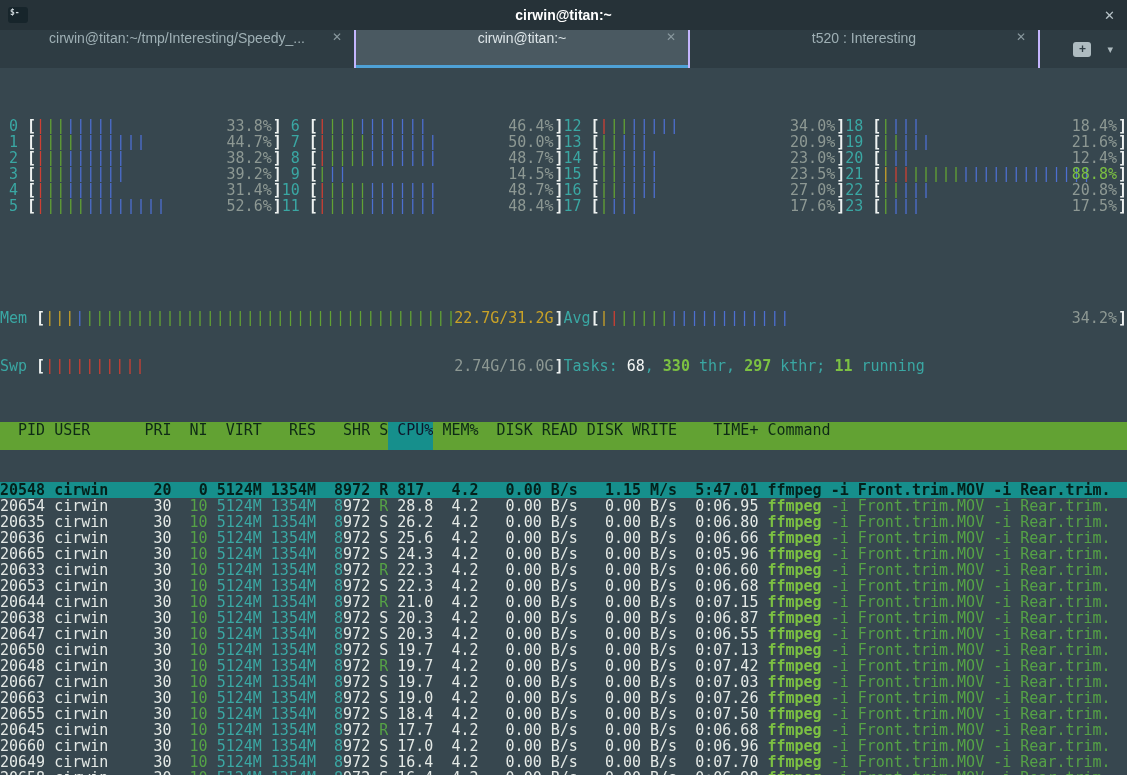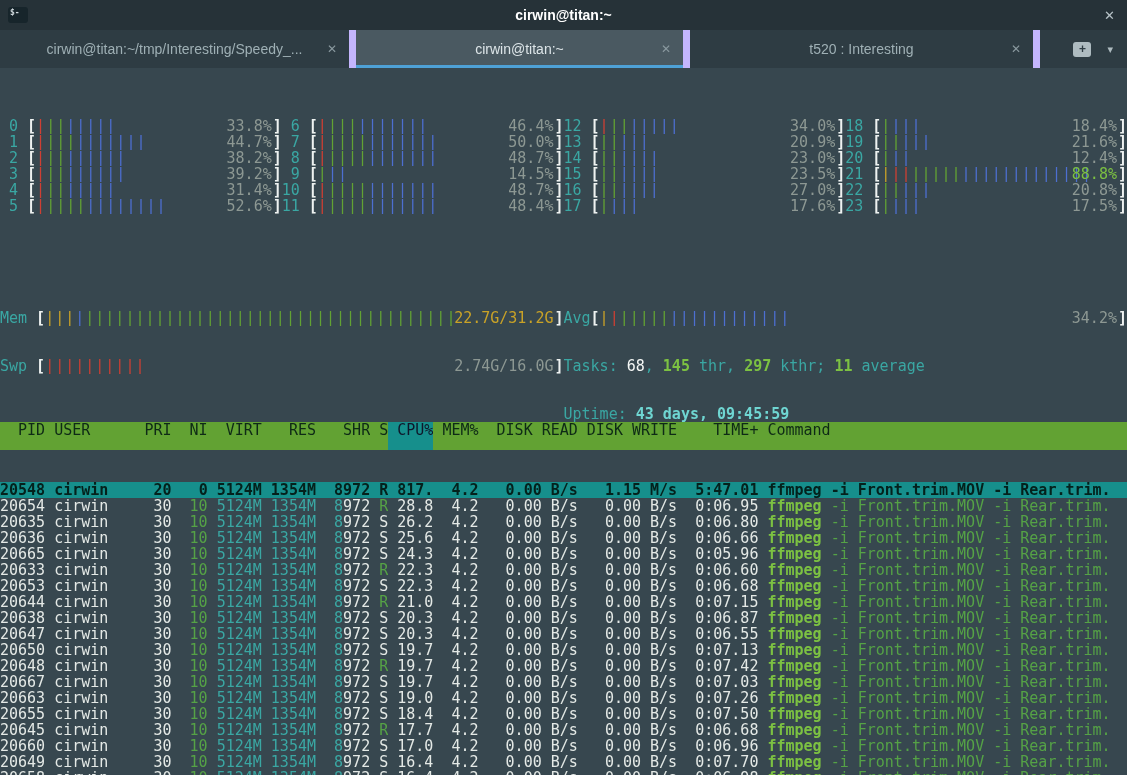--- a/index.html
+++ b/index.html
@@ -16,22 +16,22 @@
   
   .titlebar{height:30px;background:var(--titlebar);display:flex;align-items:center;position:relative}
   .appicon{width:20px;height:16px;background:#17252b;border-radius:3px;color:#cfd8dc;
     font-size:8px;font-weight:bold;display:flex;align-items:flex-start;justify-content:flex-start;
     padding:1px 2px;margin-left:8px;font-family:"DejaVu Sans Mono",monospace}
   .wtitle{position:absolute;left:0;right:0;text-align:center;color:#fff;font-weight:bold;font-size:14px}
   .wclose{position:absolute;right:12px;color:#b8c4c9;font-size:13px;cursor:default}
 
   
   .tabbar{height:38px;background:var(--tabbar);display:flex;align-items:stretch}
-  .tab{position:relative;display:flex;align-items:center;justify-content:center;
-    color:#9fb0b5;font-size:14px;border-right:7px solid #c4b5fd}
+  .tab{position:relative;display:flex;justify-content:center;
+    color:#9fb0b5;font-size:14px;border-right:2px solid #c4b5fd}
   .tab .tlabel{max-width:78%;overflow:hidden;white-space:nowrap;text-overflow:ellipsis}
   .tab .tclose{position:absolute;right:12px;font-size:12px;color:#8a999f}
   .tab.active{background:var(--tab-active);color:#dde5e8;box-shadow:inset 0 -3px 0 var(--underline)}
   .tabctrl{flex:1;display:flex;align-items:center;justify-content:flex-end;gap:16px;padding-right:14px}
   .newtab{width:18px;height:15px;background:#aebbc0;border-radius:3px;color:#2E3C43;font-weight:bold;
     font-size:12px;display:flex;align-items:center;justify-content:center;line-height:1}
   .caret{color:#aebbc0;font-size:11px}
 
   
   .term{font-family:"DejaVu Sans Mono",monospace;font-size:15px;line-height:16px;
@@ -112,22 +112,21 @@
           <span class="mlabel">Mem</span><span class="mbr">[</span><span class="mbar"><span class="tk tk-yellow">|</span><span class="tk tk-yellow">|</span><span class="tk tk-yellow">|</span><span class="tk tk-blue">|</span><span class="tk tk-green">|</span><span class="tk tk-green">|</span><span class="tk tk-green">|</span><span class="tk tk-green">|</span><span class="tk tk-green">|</span><span class="tk tk-green">|</span><span class="tk tk-green">|</span><span class="tk tk-green">|</span><span class="tk tk-green">|</span><span class="tk tk-green">|</span><span class="tk tk-green">|</span><span class="tk tk-green">|</span><span class="tk tk-green">|</span><span class="tk tk-green">|</span><span class="tk tk-green">|</span><span class="tk tk-green">|</span><span class="tk tk-green">|</span><span class="tk tk-green">|</span><span class="tk tk-green">|</span><span class="tk tk-green">|</span><span class="tk tk-green">|</span><span class="tk tk-green">|</span><span class="tk tk-green">|</span><span class="tk tk-green">|</span><span class="tk tk-green">|</span><span class="tk tk-green">|</span><span class="tk tk-green">|</span><span class="tk tk-green">|</span><span class="tk tk-green">|</span><span class="tk tk-green">|</span><span class="tk tk-green">|</span><span class="tk tk-green">|</span><span class="tk tk-green">|</span><span class="tk tk-green">|</span><span class="tk tk-green">|</span><span class="tk tk-green">|</span><span class="tk tk-green">|</span><span class="mval mem">22.7G/31.2G</span></span><span class="mbr r">]</span>
         </div>
         <div class="meter">
           <span class="mlabel">Swp</span><span class="mbr">[</span><span class="mbar"><span class="tk tk-red">|</span><span class="tk tk-red">|</span><span class="tk tk-red">|</span><span class="tk tk-red">|</span><span class="tk tk-red">|</span><span class="tk tk-red">|</span><span class="tk tk-red">|</span><span class="tk tk-red">|</span><span class="tk tk-red">|</span><span class="tk tk-red">|</span><span class="mval">2.74G/16.0G</span></span><span class="mbr r">]</span>
         </div>
       </div>
       <div class="mid-right">
         <div class="meter">
           <span class="mlabel">Avg</span><span class="mbr" style="padding-left:0">[</span><span class="mbar"><span class="tk tk-yellow">|</span><span class="tk tk-red">|</span><span class="tk tk-green">|</span><span class="tk tk-green">|</span><span class="tk tk-green">|</span><span class="tk tk-green">|</span><span class="tk tk-green">|</span><span class="tk tk-blue">|</span><span class="tk tk-blue">|</span><span class="tk tk-blue">|</span><span class="tk tk-blue">|</span><span class="tk tk-blue">|</span><span class="tk tk-blue">|</span><span class="tk tk-blue">|</span><span class="tk tk-blue">|</span><span class="tk tk-blue">|</span><span class="tk tk-blue">|</span><span class="tk tk-blue">|</span><span class="tk tk-blue">|</span><span class="mval">34.2%</span></span><span class="mbr r">]</span>
         </div>
-        <div class="statline"><span class="seg-teal">Tasks: </span><span class="seg-wb">68</span><span class="seg-teal">, </span><span class="seg-gb">145</span><span class="seg-teal"> thr, </span><span class="seg-gb">297</span><span class="seg-teal"> kthr; </span><span class="seg-gb">11</span><span class="seg-teal"> average</span></div>
-        <div class="statline"><span class="seg-teal">Uptime: </span><span class="seg-cyb">43 days, 09:45:59</span></div>
+        <div class="statline"><span class="seg-teal">Tasks: </span><span class="seg-wb">68</span><span class="seg-teal">, </span><span class="seg-gb">330</span><span class="seg-teal"> thr, </span><span class="seg-gb">297</span><span class="seg-teal"> kthr; </span><span class="seg-gb">11</span><span class="seg-teal"> running</span></div>
       </div>
     </div>
 
     <div class="ptable">
       <div class="hrow" id="hrow"><span class="cell hcell c-pid">PID</span><span class="cell hcell c-user L">USER</span><span class="cell hcell c-pri">PRI</span><span class="cell hcell c-ni">NI</span><span class="cell hcell c-virt">VIRT</span><span class="cell hcell c-res">RES</span><span class="cell hcell c-shr">SHR</span><span class="cell hcell c-s L">S</span><span class="cell hcell c-cpu sortcol">CPU%</span><span class="cell hcell c-mem">MEM%</span><span class="cell hcell c-dread">DISK READ</span><span class="cell hcell c-dwrite">DISK WRITE</span><span class="cell hcell c-time">TIME+</span><span class="cell hcell c-cmd L">Command</span></div>
       <div id="rows"><div class="prow sel"><span class="cell c-pid"><span class="t-w">20548</span></span><span class="cell c-user L"><span class="t-w">cirwin</span></span><span class="cell c-pri"><span class="t-w">20</span></span><span class="cell c-ni"><span class="t-green">0</span></span><span class="cell c-virt"><span class="t-teal">5124M</span></span><span class="cell c-res"><span class="t-teal">1354M</span></span><span class="cell c-shr"><span class="shr">8972</span></span><span class="cell c-s L"><span class="t-green">R</span></span><span class="cell c-cpu"><span class="t-w">817.</span></span><span class="cell c-mem"><span class="t-w">4.2</span></span><span class="cell c-dread"><span class="t-w">0.00 B/s</span></span><span class="cell c-dwrite"><span class="t-w">1.15 M/s</span></span><span class="cell c-time"><span class="t-w">5:47.01</span></span><span class="cell c-cmd L"><span class="cmdbin">ffmpeg</span><span class="cmdargs"> -i Front.trim.MOV -i Rear.trim.</span></span></div><div class="prow"><span class="cell c-pid"><span class="t-w">20654</span></span><span class="cell c-user L"><span class="t-w">cirwin</span></span><span class="cell c-pri"><span class="t-w">30</span></span><span class="cell c-ni"><span class="t-green">10</span></span><span class="cell c-virt"><span class="t-teal">5124M</span></span><span class="cell c-res"><span class="t-teal">1354M</span></span><span class="cell c-shr"><span class="t-teal">8</span><span class="t-w">972</span></span><span class="cell c-s L"><span class="t-green">R</span></span><span class="cell c-cpu"><span class="t-w">28.8</span></span><span class="cell c-mem"><span class="t-w">4.2</span></span><span class="cell c-dread"><span class="t-w">0.00 B/s</span></span><span class="cell c-dwrite"><span class="t-w">0.00 B/s</span></span><span class="cell c-time"><span class="t-w">0:06.95</span></span><span class="cell c-cmd L"><span class="cmdbin">ffmpeg</span><span class="cmdargs"> -i Front.trim.MOV -i Rear.trim.</span></span></div><div class="prow"><span class="cell c-pid"><span class="t-w">20635</span></span><span class="cell c-user L"><span class="t-w">cirwin</span></span><span class="cell c-pri"><span class="t-w">30</span></span><span class="cell c-ni"><span class="t-green">10</span></span><span class="cell c-virt"><span class="t-teal">5124M</span></span><span class="cell c-res"><span class="t-teal">1354M</span></span><span class="cell c-shr"><span class="t-teal">8</span><span class="t-w">972</span></span><span class="cell c-s L"><span class="t-w">S</span></span><span class="cell c-cpu"><span class="t-w">26.2</span></span><span class="cell c-mem"><span class="t-w">4.2</span></span><span class="cell c-dread"><span class="t-w">0.00 B/s</span></span><span class="cell c-dwrite"><span class="t-w">0.00 B/s</span></span><span class="cell c-time"><span class="t-w">0:06.80</span></span><span class="cell c-cmd L"><span class="cmdbin">ffmpeg</span><span class="cmdargs"> -i Front.trim.MOV -i Rear.trim.</span></span></div><div class="prow"><span class="cell c-pid"><span class="t-w">20636</span></span><span class="cell c-user L"><span class="t-w">cirwin</span></span><span class="cell c-pri"><span class="t-w">30</span></span><span class="cell c-ni"><span class="t-green">10</span></span><span class="cell c-virt"><span class="t-teal">5124M</span></span><span class="cell c-res"><span class="t-teal">1354M</span></span><span class="cell c-shr"><span class="t-teal">8</span><span class="t-w">972</span></span><span class="cell c-s L"><span class="t-w">S</span></span><span class="cell c-cpu"><span class="t-w">25.6</span></span><span class="cell c-mem"><span class="t-w">4.2</span></span><span class="cell c-dread"><span class="t-w">0.00 B/s</span></span><span class="cell c-dwrite"><span class="t-w">0.00 B/s</span></span><span class="cell c-time"><span class="t-w">0:06.66</span></span><span class="cell c-cmd L"><span class="cmdbin">ffmpeg</span><span class="cmdargs"> -i Front.trim.MOV -i Rear.trim.</span></span></div><div class="prow"><span class="cell c-pid"><span class="t-w">20665</span></span><span class="cell c-user L"><span class="t-w">cirwin</span></span><span class="cell c-pri"><span class="t-w">30</span></span><span class="cell c-ni"><span class="t-green">10</span></span><span class="cell c-virt"><span class="t-teal">5124M</span></span><span class="cell c-res"><span class="t-teal">1354M</span></span><span class="cell c-shr"><span class="t-teal">8</span><span class="t-w">972</span></span><span class="cell c-s L"><span class="t-w">S</span></span><span class="cell c-cpu"><span class="t-w">24.3</span></span><span class="cell c-mem"><span class="t-w">4.2</span></span><span class="cell c-dread"><span class="t-w">0.00 B/s</span></span><span class="cell c-dwrite"><span class="t-w">0.00 B/s</span></span><span class="cell c-time"><span class="t-w">0:05.96</span></span><span class="cell c-cmd L"><span class="cmdbin">ffmpeg</span><span class="cmdargs"> -i Front.trim.MOV -i Rear.trim.</span></span></div><div class="prow"><span class="cell c-pid"><span class="t-w">20633</span></span><span class="cell c-user L"><span class="t-w">cirwin</span></span><span class="cell c-pri"><span class="t-w">30</span></span><span class="cell c-ni"><span class="t-green">10</span></span><span class="cell c-virt"><span class="t-teal">5124M</span></span><span class="cell c-res"><span class="t-teal">1354M</span></span><span class="cell c-shr"><span class="t-teal">8</span><span class="t-w">972</span></span><span class="cell c-s L"><span class="t-green">R</span></span><span class="cell c-cpu"><span class="t-w">22.3</span></span><span class="cell c-mem"><span class="t-w">4.2</span></span><span class="cell c-dread"><span class="t-w">0.00 B/s</span></span><span class="cell c-dwrite"><span class="t-w">0.00 B/s</span></span><span class="cell c-time"><span class="t-w">0:06.60</span></span><span class="cell c-cmd L"><span class="cmdbin">ffmpeg</span><span class="cmdargs"> -i Front.trim.MOV -i Rear.trim.</span></span></div><div class="prow"><span class="cell c-pid"><span class="t-w">20653</span></span><span class="cell c-user L"><span class="t-w">cirwin</span></span><span class="cell c-pri"><span class="t-w">30</span></span><span class="cell c-ni"><span class="t-green">10</span></span><span class="cell c-virt"><span class="t-teal">5124M</span></span><span class="cell c-res"><span class="t-teal">1354M</span></span><span class="cell c-shr"><span class="t-teal">8</span><span class="t-w">972</span></span><span class="cell c-s L"><span class="t-w">S</span></span><span class="cell c-cpu"><span class="t-w">22.3</span></span><span class="cell c-mem"><span class="t-w">4.2</span></span><span class="cell c-dread"><span class="t-w">0.00 B/s</span></span><span class="cell c-dwrite"><span class="t-w">0.00 B/s</span></span><span class="cell c-time"><span class="t-w">0:06.68</span></span><span class="cell c-cmd L"><span class="cmdbin">ffmpeg</span><span class="cmdargs"> -i Front.trim.MOV -i Rear.trim.</span></span></div><div class="prow"><span class="cell c-pid"><span class="t-w">20644</span></span><span class="cell c-user L"><span class="t-w">cirwin</span></span><span class="cell c-pri"><span class="t-w">30</span></span><span class="cell c-ni"><span class="t-green">10</span></span><span class="cell c-virt"><span class="t-teal">5124M</span></span><span class="cell c-res"><span class="t-teal">1354M</span></span><span class="cell c-shr"><span class="t-teal">8</span><span class="t-w">972</span></span><span class="cell c-s L"><span class="t-green">R</span></span><span class="cell c-cpu"><span class="t-w">21.0</span></span><span class="cell c-mem"><span class="t-w">4.2</span></span><span class="cell c-dread"><span class="t-w">0.00 B/s</span></span><span class="cell c-dwrite"><span class="t-w">0.00 B/s</span></span><span class="cell c-time"><span class="t-w">0:07.15</span></span><span class="cell c-cmd L"><span class="cmdbin">ffmpeg</span><span class="cmdargs"> -i Front.trim.MOV -i Rear.trim.</span></span></div><div class="prow"><span class="cell c-pid"><span class="t-w">20638</span></span><span class="cell c-user L"><span class="t-w">cirwin</span></span><span class="cell c-pri"><span class="t-w">30</span></span><span class="cell c-ni"><span class="t-green">10</span></span><span class="cell c-virt"><span class="t-teal">5124M</span></span><span class="cell c-res"><span class="t-teal">1354M</span></span><span class="cell c-shr"><span class="t-teal">8</span><span class="t-w">972</span></span><span class="cell c-s L"><span class="t-w">S</span></span><span class="cell c-cpu"><span class="t-w">20.3</span></span><span class="cell c-mem"><span class="t-w">4.2</span></span><span class="cell c-dread"><span class="t-w">0.00 B/s</span></span><span class="cell c-dwrite"><span class="t-w">0.00 B/s</span></span><span class="cell c-time"><span class="t-w">0:06.87</span></span><span class="cell c-cmd L"><span class="cmdbin">ffmpeg</span><span class="cmdargs"> -i Front.trim.MOV -i Rear.trim.</span></span></div><div class="prow"><span class="cell c-pid"><span class="t-w">20647</span></span><span class="cell c-user L"><span class="t-w">cirwin</span></span><span class="cell c-pri"><span class="t-w">30</span></span><span class="cell c-ni"><span class="t-green">10</span></span><span class="cell c-virt"><span class="t-teal">5124M</span></span><span class="cell c-res"><span class="t-teal">1354M</span></span><span class="cell c-shr"><span class="t-teal">8</span><span class="t-w">972</span></span><span class="cell c-s L"><span class="t-w">S</span></span><span class="cell c-cpu"><span class="t-w">20.3</span></span><span class="cell c-mem"><span class="t-w">4.2</span></span><span class="cell c-dread"><span class="t-w">0.00 B/s</span></span><span class="cell c-dwrite"><span class="t-w">0.00 B/s</span></span><span class="cell c-time"><span class="t-w">0:06.55</span></span><span class="cell c-cmd L"><span class="cmdbin">ffmpeg</span><span class="cmdargs"> -i Front.trim.MOV -i Rear.trim.</span></span></div><div class="prow"><span class="cell c-pid"><span class="t-w">20650</span></span><span class="cell c-user L"><span class="t-w">cirwin</span></span><span class="cell c-pri"><span class="t-w">30</span></span><span class="cell c-ni"><span class="t-green">10</span></span><span class="cell c-virt"><span class="t-teal">5124M</span></span><span class="cell c-res"><span class="t-teal">1354M</span></span><span class="cell c-shr"><span class="t-teal">8</span><span class="t-w">972</span></span><span class="cell c-s L"><span class="t-w">S</span></span><span class="cell c-cpu"><span class="t-w">19.7</span></span><span class="cell c-mem"><span class="t-w">4.2</span></span><span class="cell c-dread"><span class="t-w">0.00 B/s</span></span><span class="cell c-dwrite"><span class="t-w">0.00 B/s</span></span><span class="cell c-time"><span class="t-w">0:07.13</span></span><span class="cell c-cmd L"><span class="cmdbin">ffmpeg</span><span class="cmdargs"> -i Front.trim.MOV -i Rear.trim.</span></span></div><div class="prow"><span class="cell c-pid"><span class="t-w">20648</span></span><span class="cell c-user L"><span class="t-w">cirwin</span></span><span class="cell c-pri"><span class="t-w">30</span></span><span class="cell c-ni"><span class="t-green">10</span></span><span class="cell c-virt"><span class="t-teal">5124M</span></span><span class="cell c-res"><span class="t-teal">1354M</span></span><span class="cell c-shr"><span class="t-teal">8</span><span class="t-w">972</span></span><span class="cell c-s L"><span class="t-green">R</span></span><span class="cell c-cpu"><span class="t-w">19.7</span></span><span class="cell c-mem"><span class="t-w">4.2</span></span><span class="cell c-dread"><span class="t-w">0.00 B/s</span></span><span class="cell c-dwrite"><span class="t-w">0.00 B/s</span></span><span class="cell c-time"><span class="t-w">0:07.42</span></span><span class="cell c-cmd L"><span class="cmdbin">ffmpeg</span><span class="cmdargs"> -i Front.trim.MOV -i Rear.trim.</span></span></div><div class="prow"><span class="cell c-pid"><span class="t-w">20667</span></span><span class="cell c-user L"><span class="t-w">cirwin</span></span><span class="cell c-pri"><span class="t-w">30</span></span><span class="cell c-ni"><span class="t-green">10</span></span><span class="cell c-virt"><span class="t-teal">5124M</span></span><span class="cell c-res"><span class="t-teal">1354M</span></span><span class="cell c-shr"><span class="t-teal">8</span><span class="t-w">972</span></span><span class="cell c-s L"><span class="t-w">S</span></span><span class="cell c-cpu"><span class="t-w">19.7</span></span><span class="cell c-mem"><span class="t-w">4.2</span></span><span class="cell c-dread"><span class="t-w">0.00 B/s</span></span><span class="cell c-dwrite"><span class="t-w">0.00 B/s</span></span><span class="cell c-time"><span class="t-w">0:07.03</span></span><span class="cell c-cmd L"><span class="cmdbin">ffmpeg</span><span class="cmdargs"> -i Front.trim.MOV -i Rear.trim.</span></span></div><div class="prow"><span class="cell c-pid"><span class="t-w">20663</span></span><span class="cell c-user L"><span class="t-w">cirwin</span></span><span class="cell c-pri"><span class="t-w">30</span></span><span class="cell c-ni"><span class="t-green">10</span></span><span class="cell c-virt"><span class="t-teal">5124M</span></span><span class="cell c-res"><span class="t-teal">1354M</span></span><span class="cell c-shr"><span class="t-teal">8</span><span class="t-w">972</span></span><span class="cell c-s L"><span class="t-w">S</span></span><span class="cell c-cpu"><span class="t-w">19.0</span></span><span class="cell c-mem"><span class="t-w">4.2</span></span><span class="cell c-dread"><span class="t-w">0.00 B/s</span></span><span class="cell c-dwrite"><span class="t-w">0.00 B/s</span></span><span class="cell c-time"><span class="t-w">0:07.26</span></span><span class="cell c-cmd L"><span class="cmdbin">ffmpeg</span><span class="cmdargs"> -i Front.trim.MOV -i Rear.trim.</span></span></div><div class="prow"><span class="cell c-pid"><span class="t-w">20655</span></span><span class="cell c-user L"><span class="t-w">cirwin</span></span><span class="cell c-pri"><span class="t-w">30</span></span><span class="cell c-ni"><span class="t-green">10</span></span><span class="cell c-virt"><span class="t-teal">5124M</span></span><span class="cell c-res"><span class="t-teal">1354M</span></span><span class="cell c-shr"><span class="t-teal">8</span><span class="t-w">972</span></span><span class="cell c-s L"><span class="t-w">S</span></span><span class="cell c-cpu"><span class="t-w">18.4</span></span><span class="cell c-mem"><span class="t-w">4.2</span></span><span class="cell c-dread"><span class="t-w">0.00 B/s</span></span><span class="cell c-dwrite"><span class="t-w">0.00 B/s</span></span><span class="cell c-time"><span class="t-w">0:07.50</span></span><span class="cell c-cmd L"><span class="cmdbin">ffmpeg</span><span class="cmdargs"> -i Front.trim.MOV -i Rear.trim.</span></span></div><div class="prow"><span class="cell c-pid"><span class="t-w">20645</span></span><span class="cell c-user L"><span class="t-w">cirwin</span></span><span class="cell c-pri"><span class="t-w">30</span></span><span class="cell c-ni"><span class="t-green">10</span></span><span class="cell c-virt"><span class="t-teal">5124M</span></span><span class="cell c-res"><span class="t-teal">1354M</span></span><span class="cell c-shr"><span class="t-teal">8</span><span class="t-w">972</span></span><span class="cell c-s L"><span class="t-green">R</span></span><span class="cell c-cpu"><span class="t-w">17.7</span></span><span class="cell c-mem"><span class="t-w">4.2</span></span><span class="cell c-dread"><span class="t-w">0.00 B/s</span></span><span class="cell c-dwrite"><span class="t-w">0.00 B/s</span></span><span class="cell c-time"><span class="t-w">0:06.68</span></span><span class="cell c-cmd L"><span class="cmdbin">ffmpeg</span><span class="cmdargs"> -i Front.trim.MOV -i Rear.trim.</span></span></div><div class="prow"><span class="cell c-pid"><span class="t-w">20660</span></span><span class="cell c-user L"><span class="t-w">cirwin</span></span><span class="cell c-pri"><span class="t-w">30</span></span><span class="cell c-ni"><span class="t-green">10</span></span><span class="cell c-virt"><span class="t-teal">5124M</span></span><span class="cell c-res"><span class="t-teal">1354M</span></span><span class="cell c-shr"><span class="t-teal">8</span><span class="t-w">972</span></span><span class="cell c-s L"><span class="t-w">S</span></span><span class="cell c-cpu"><span class="t-w">17.0</span></span><span class="cell c-mem"><span class="t-w">4.2</span></span><span class="cell c-dread"><span class="t-w">0.00 B/s</span></span><span class="cell c-dwrite"><span class="t-w">0.00 B/s</span></span><span class="cell c-time"><span class="t-w">0:06.96</span></span><span class="cell c-cmd L"><span class="cmdbin">ffmpeg</span><span class="cmdargs"> -i Front.trim.MOV -i Rear.trim.</span></span></div><div class="prow"><span class="cell c-pid"><span class="t-w">20649</span></span><span class="cell c-user L"><span class="t-w">cirwin</span></span><span class="cell c-pri"><span class="t-w">30</span></span><span class="cell c-ni"><span class="t-green">10</span></span><span class="cell c-virt"><span class="t-teal">5124M</span></span><span class="cell c-res"><span class="t-teal">1354M</span></span><span class="cell c-shr"><span class="t-teal">8</span><span class="t-w">972</span></span><span class="cell c-s L"><span class="t-w">S</span></span><span class="cell c-cpu"><span class="t-w">16.4</span></span><span class="cell c-mem"><span class="t-w">4.2</span></span><span class="cell c-dread"><span class="t-w">0.00 B/s</span></span><span class="cell c-dwrite"><span class="t-w">0.00 B/s</span></span><span class="cell c-time"><span class="t-w">0:07.70</span></span><span class="cell c-cmd L"><span class="cmdbin">ffmpeg</span><span class="cmdargs"> -i Front.trim.MOV -i Rear.trim.</span></span></div><div class="prow"><span class="cell c-pid"><span class="t-w">20658</span></span><span class="cell c-user L"><span class="t-w">cirwin</span></span><span class="cell c-pri"><span class="t-w">30</span></span><span class="cell c-ni"><span class="t-green">10</span></span><span class="cell c-virt"><span class="t-teal">5124M</span></span><span class="cell c-res"><span class="t-teal">1354M</span></span><span class="cell c-shr"><span class="t-teal">8</span><span class="t-w">972</span></span><span class="cell c-s L"><span class="t-w">S</span></span><span class="cell c-cpu"><span class="t-w">16.4</span></span><span class="cell c-mem"><span class="t-w">4.2</span></span><span class="cell c-dread"><span class="t-w">0.00 B/s</span></span><span class="cell c-dwrite"><span class="t-w">0.00 B/s</span></span><span class="cell c-time"><span class="t-w">0:06.98</span></span><span class="cell c-cmd L"><span class="cmdbin">ffmpeg</span><span class="cmdargs"> -i Front.trim.MOV -i Rear.trim.</span></span></div><div class="prow"><span class="cell c-pid"><span class="t-w">20651</span></span><span class="cell c-user L"><span class="t-w">cirwin</span></span><span class="cell c-pri"><span class="t-w">30</span></span><span class="cell c-ni"><span class="t-green">10</span></span><span class="cell c-virt"><span class="t-teal">5124M</span></span><span class="cell c-res"><span class="t-teal">1354M</span></span><span class="cell c-shr"><span class="t-teal">8</span><span class="t-w">972</span></span><span class="cell c-s L"><span class="t-w">S</span></span><span class="cell c-cpu"><span class="t-w">16.4</span></span><span class="cell c-mem"><span class="t-w">4.2</span></span><span class="cell c-dread"><span class="t-w">0.00 B/s</span></span><span class="cell c-dwrite"><span class="t-w">0.00 B/s</span></span><span class="cell c-time"><span class="t-w">0:07.27</span></span><span class="cell c-cmd L"><span class="cmdbin">ffmpeg</span><span class="cmdargs"> -i Front.trim.MOV -i Rear.trim.</span></span></div></div>
     </div>
 
   </div>
 

